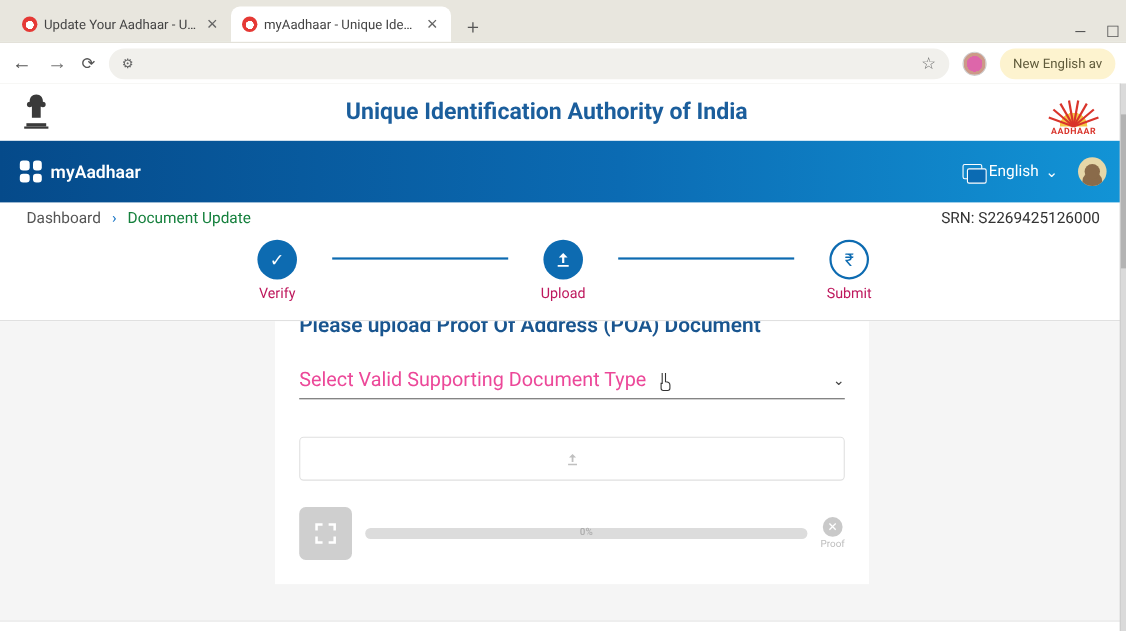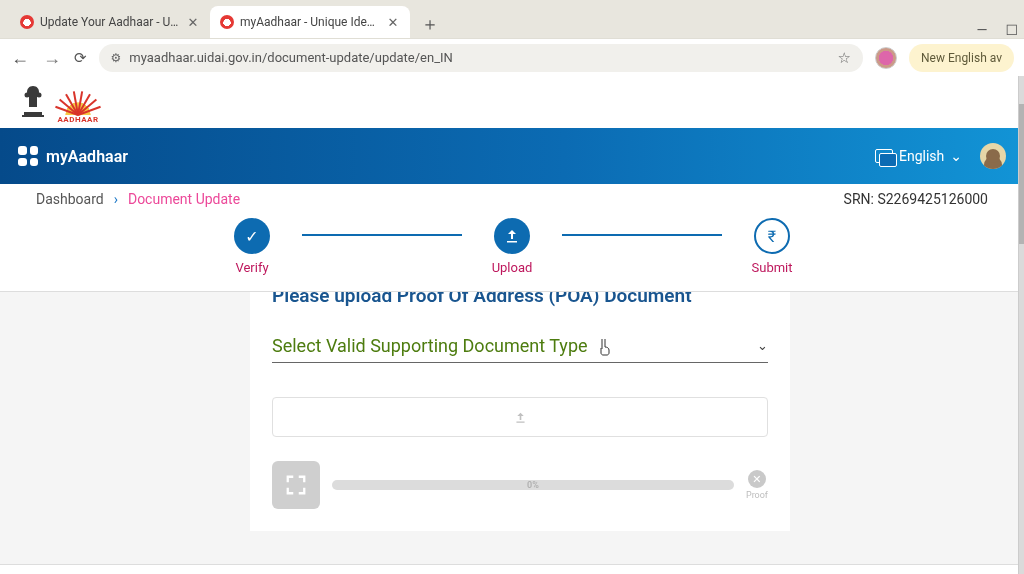--- a/index.html
+++ b/index.html
@@ -44,43 +44,43 @@
 .app-grid { width: 20px; height: 20px; display: grid; grid-template-columns: 1fr 1fr; grid-template-rows: 1fr 1fr; gap: 3px; margin-right: 8px; }
 .app-grid span { background: #fff; border-radius: 3px; }
 .app-name { font-size: 16px; font-weight: 600; }
 .lang-sel { margin-left: auto; display: flex; align-items: center; gap: 6px; font-size: 14px;}
 .lang-icon { width: 18px; height: 14px; border: 1.5px solid #fff; border-radius: 2px; position: relative; }
 .lang-icon::after { content: ""; position: absolute; left: 3px; right: -5px; top: 3px; bottom: -5px; border: 1.5px solid #fff; border-radius: 2px; background: #0b6bb3; }
 .avatar { width: 26px; height: 26px; border-radius: 50%; background: #e6d7a8; margin-left: 18px; display:flex; align-items:center; justify-content:center; overflow:hidden; }
 .avatar::after { content:""; width:14px; height:14px; border-radius:50%; background:#8a6b4a; box-shadow: 0 9px 0 2px #8a6b4a; }
 
 
-.crumb-row { height: 30px; display: flex; align-items: center; padding: 0 36px; font-size: 14px; }
+.crumb-row { height: 30px; display: flex; align-items: center; padding: 0 24px; font-size: 14px; }
 .crumb-link { color: #555; }
 .crumb-sep { color: #1b77c7; margin: 0 10px; }
-.crumb-active { color: #ec4899; }
+.crumb-active { color: #15803d; }
 .srn { margin-left: auto; color: #333; font-size: 14px; }
 
 
 .stepper-wrap { padding: 4px 24px 16px; border-bottom: 1px solid #ddd; background: #fff; }
 .stepper { display: flex; align-items: center; justify-content: center; }
 .step { display: flex; flex-direction: column; align-items: center; gap: 6px; width: 100px; }
 .step-circle { width: 36px; height: 36px; border-radius: 50%; display: flex; align-items: center; justify-content: center; color: #fff; font-size: 16px; }
 .step-circle.filled { background: #0d6bb1; }
 .step-circle.outline { background: #fff; border: 2px solid #0d6bb1; color: #0d6bb1; }
 .step-label { font-size: 13px; color: #be185d; }
 .step-line { height: 2px; background: #0d6bb1; width: 160px; margin-bottom: 24px; }
 
 
 .content-scroll { background: #f5f5f5; height: 272px; position: relative; overflow: hidden; }
 .content-card { position: absolute; top: -26px; left: 250px; right: 234px; background: #fff; padding: 0 22px 22px; }
 .poa-heading { font-size: 19px; font-weight: 600; color: #19558f; padding: 18px 0 28px 0; white-space: nowrap; overflow: hidden; }
 
 .select-row { display: flex; align-items: center; border-bottom: 1.5px solid #666; padding-bottom: 6px; cursor: pointer; }
-.select-placeholder { font-size: 18px; color: #4d7c0f; }
+.select-placeholder { font-size: 18px; color: #ec4899; }
 .chev { margin-left: auto; color: #444; font-size: 13px; }
 .cursor-ptr { position: absolute; left: 348px; top: 72px; font-size: 13px; color: #333; }
 
 .upload-btn { margin-top: 34px; height: 40px; border: 1px solid #e0e0e0; border-radius: 4px; display: flex; align-items: center; justify-content: center; gap: 6px; color: #b9b9b9; font-size: 13px; background: #fff; }
 .prog-row { margin-top: 24px; display: flex; align-items: center; gap: 12px; }
 .expand-box { width: 48px; height: 48px; background: #cfcfcf; border-radius: 6px; display: flex; align-items: center; justify-content: center; }
 .prog-bar { flex: 1; height: 10px; background: #dcdcdc; border-radius: 5px; position: relative; }
 .prog-bar::after { content: attr(data-pct); position: absolute; left: 50%; top: 50%; transform: translate(-50%, -54%); font-size: 9px; font-weight: 600; color: #b0b0b0; }
 .clear-col { display: flex; flex-direction: column; align-items: center; gap: 2px; color: #bdbdbd; }
 .clear-x { width: 18px; height: 18px; border-radius: 50%; background: #c9c9c9; color: #fff; display: flex; align-items: center; justify-content: center; font-size: 11px; }
@@ -116,40 +116,40 @@
       <span class="win-btn">—</span>
       <span class="win-btn">☐</span>
     </div>
   </div>
   <div class="addr-row">
     <span class="nav-arrow enabled">←</span>
     <span class="nav-arrow">→</span>
     <span class="reload">⟳</span>
     <div class="addr-bar">
       <span class="addr-icon">⚙</span>
-      <span>myaadhaar.uidai.gov.in/document-update/update/en_IN</span>
       <span class="addr-star">☆</span>
     </div>
     <span class="profile-pic"></span>
     <span class="chrome-pill">New English av</span>
   </div>
 </div>
 
 <div class="uidai-header">
   <div class="emblem">
     <svg viewBox="0 0 30 40">
         <g fill="#3a3a3a">
           <rect x="6" y="30" width="18" height="3"></rect>
           <rect x="4" y="33" width="22" height="2"></rect>
           <path d="M15 4c-4 0-6 3-6 6 0 2 1 4 2 5v10h8V15c1-1 2-3 2-5 0-3-2-6-6-6z"></path>
           <circle cx="9" cy="13" r="2.5"></circle>
           <circle cx="21" cy="13" r="2.5"></circle>
         </g>
       </svg>
   </div>
+  <div class="uidai-title">Unique Identification Authority of India</div>
   <div class="aadhaar-logo">
     <div class="aadhaar-sun">
       <div class="aadhaar-rays">
         <span class="aadhaar-ray" style="transform: translateX(-50%) rotate(-70deg);"></span>
         <span class="aadhaar-ray" style="transform: translateX(-50%) rotate(-50deg);"></span>
         <span class="aadhaar-ray" style="transform: translateX(-50%) rotate(-30deg);"></span>
         <span class="aadhaar-ray" style="transform: translateX(-50%) rotate(-10deg);"></span>
         <span class="aadhaar-ray" style="transform: translateX(-50%) rotate(10deg);"></span>
         <span class="aadhaar-ray" style="transform: translateX(-50%) rotate(30deg);"></span>
         <span class="aadhaar-ray" style="transform: translateX(-50%) rotate(50deg);"></span>

